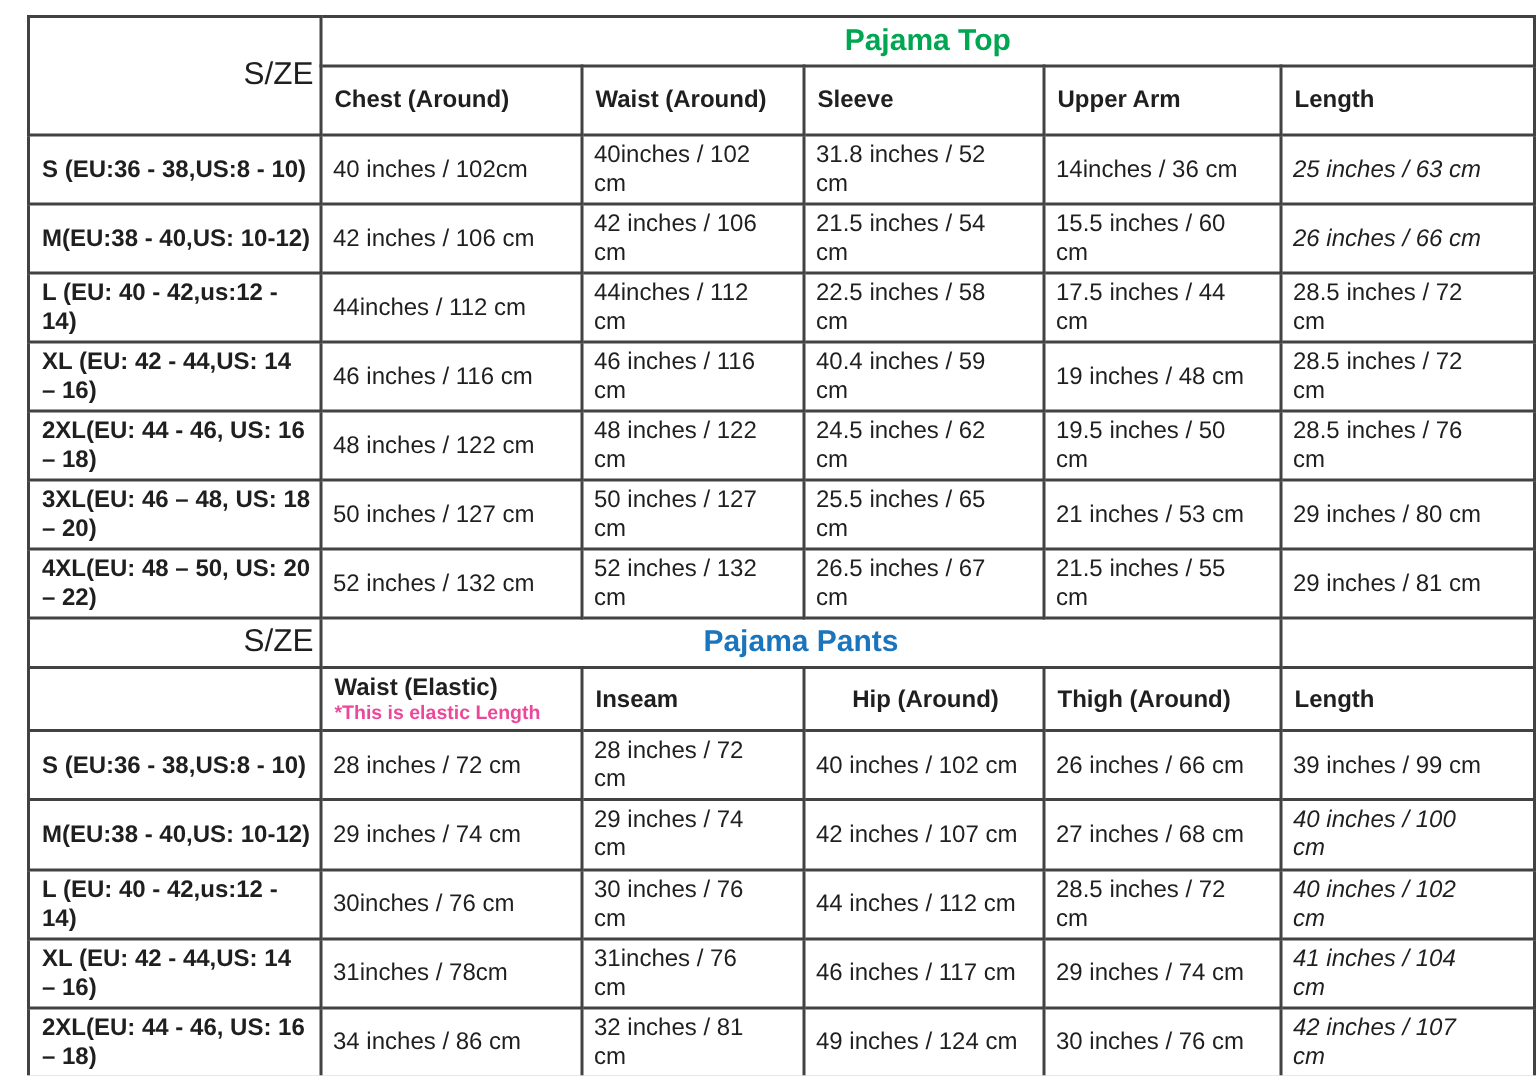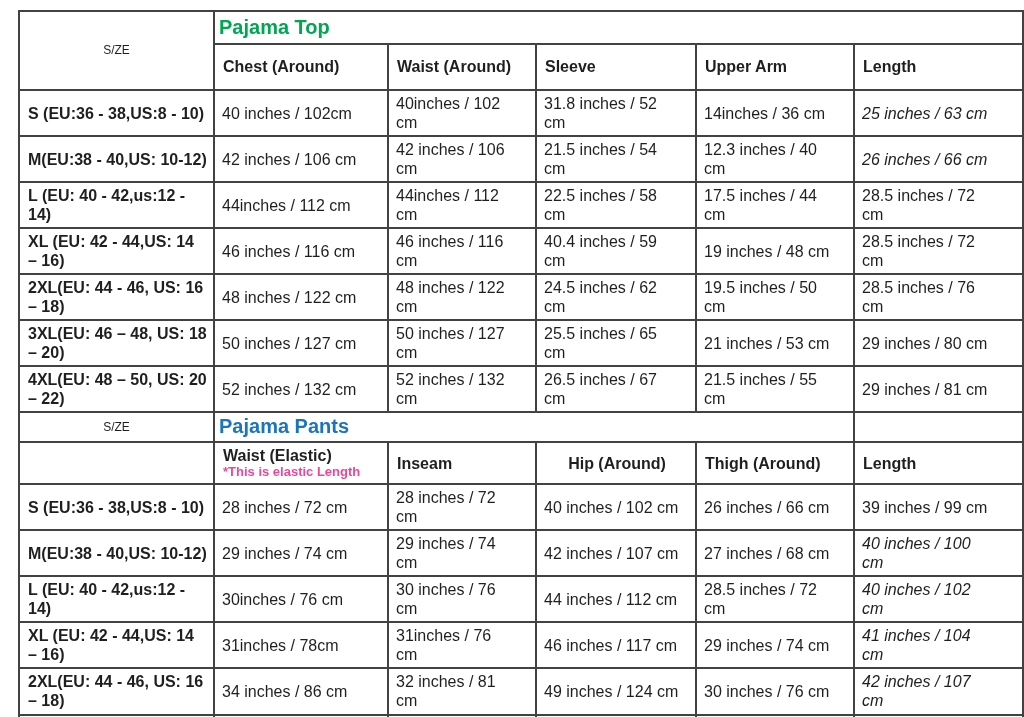--- a/index.html
+++ b/index.html
@@ -9,22 +9,22 @@
         border-collapse:collapse;table-layout:fixed;}
   .sizechart td{border:2px solid #424242;font-size:16px;line-height:1.19;
         padding:3px 22px 3px 7px;vertical-align:middle;word-wrap:break-word;}
   
   col.c1{width:195px}col.c2{width:174px}col.c3{width:148px}
   col.c4{width:160px}col.c5{width:158px}col.c6{width:169px}
   
   tr.rt{height:33px}tr.rh{height:46px}tr.rs{height:43px}tr.rd{height:40px}
   tr.rz{height:29px}tr.rph{height:33px}
   
-  td.szcell{text-align:center;font-size:12px;font-weight:400;padding:3px 4px;margin-top:32px;}
-  td.title{font-weight:700;font-size:20px;padding:2px 4px;}
+  td.szcell{text-align:right;font-size:21px;font-weight:400;padding:3px 4px;margin-top:32px;}
+  td.title{text-align:center;font-weight:700;font-size:20px;padding:2px 4px;}
   td.title.green{color:#00a651;}
   td.title.blue{color:#1b75bc;}
   td.hdr{font-weight:700;padding:3px 6px 3px 8px;}
   td.hdr.ctr{text-align:center;}
   td.sizelbl{font-weight:700;padding:3px 6px 3px 8px;}
   td.nw{white-space:nowrap;padding-right:16px;}
   td.wr{padding-right:30px;font-style:italic;}
   .note{color:#ec4899;font-size:13px;font-weight:700;line-height:1.15;}
 </style>
 </head>
@@ -60,21 +60,21 @@
         <td>40inches / 102 cm</td>
         <td>31.8 inches / 52 cm</td>
         <td>14inches / 36 cm</td>
         <td class="wr">25 inches / 63 cm</td>
       </tr>
       <tr class="rd">
         <td class="sizelbl">M(EU:38 - 40,US: 10-12)</td>
         <td class="nw">42 inches / 106 cm</td>
         <td>42 inches / 106 cm</td>
         <td>21.5 inches / 54 cm</td>
-        <td>12.3 inches / 40 cm</td>
+        <td>15.5 inches / 60 cm</td>
         <td class="wr">26 inches / 66 cm</td>
       </tr>
       <tr class="rd">
         <td class="sizelbl">L (EU: 40 - 42,us:12 - 14)</td>
         <td class="nw">44inches / 112 cm</td>
         <td>44inches / 112 cm</td>
         <td>22.5 inches / 58 cm</td>
         <td>17.5 inches / 44 cm</td>
         <td>28.5 inches / 72 cm</td>
       </tr>

